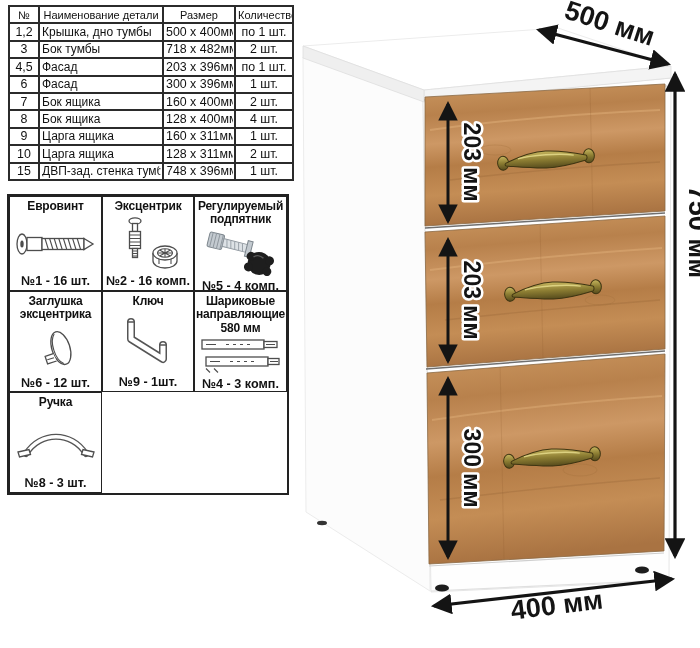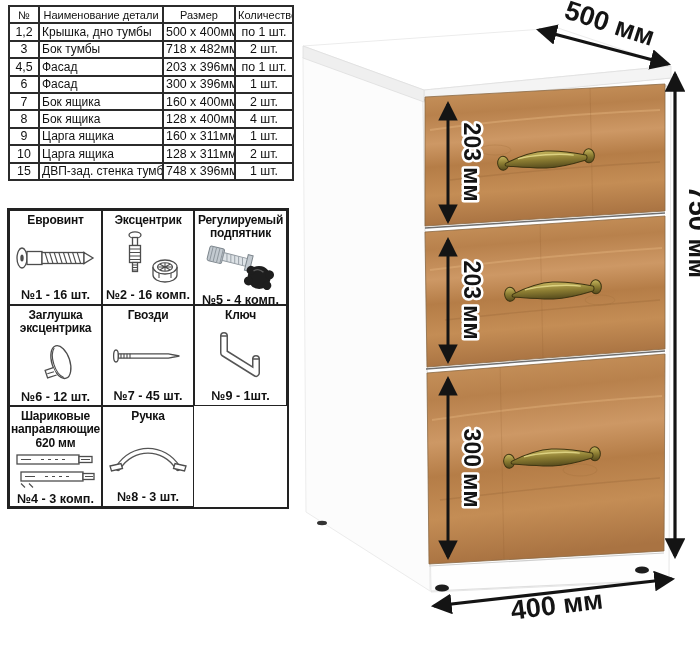--- a/index.html
+++ b/index.html
@@ -5,25 +5,25 @@
   html,body{margin:0;padding:0;background:#fff;}
   .sheet{position:relative;width:700px;height:648px;background:#fff;overflow:hidden;
          font-family:"Liberation Sans",sans-serif;}
 
   
   table.parts{position:absolute;left:8px;top:5px;width:284px;border-collapse:collapse;
               table-layout:fixed;}
   table.parts th,table.parts td{border:2px solid #2b2b2b;padding:0 2px;height:15.4px;
               text-align:center;color:#111;overflow:hidden;white-space:nowrap;}
   table.parts th{font-size:11px;font-weight:normal;}
-  table.parts td{font-size:12.4px;}
+  table.parts td{font-size:12.4px;border-radius:8px;}
   table.parts td.c-name{text-align:left;font-size:12px;}
 
   
-  .hw{position:absolute;left:7px;top:208px;width:278px;height:297px;
+  .hw{position:absolute;left:7px;top:194px;width:278px;height:297px;
       display:grid;grid-template-columns:93px 92px 93px;grid-template-rows:95px 101px 101px;
       border:2px solid #222;}
   .hw-cell{border:1px solid #222;display:flex;flex-direction:column;align-items:center;
       justify-content:space-between;padding:3px 1px 2px;box-sizing:border-box;background:#fff;}
   .hw-title{font-size:12px;font-weight:bold;color:#111;text-align:center;line-height:1.12;
       letter-spacing:-0.2px;}
   .hw-icon{flex:1;display:flex;align-items:center;justify-content:center;width:100%;}
   .hw-count{font-size:12.6px;font-weight:bold;color:#111;white-space:nowrap;}
 
   
@@ -186,46 +186,35 @@
             <ellipse class="ico" cx="48" cy="27" rx="9" ry="17"></ellipse>
             <path class="ico-line" d="M46,11.5 a9,17 0 0 0 0,31"></path>
             <path class="ico" d="M39,30 h-8.5 v8 h9.5"></path>
             <path class="ico-line" d="M31.5,34 h7"></path>
           </g>
         </svg>
       </div>
       <div class="hw-count">№6 - 12 шт.</div>
     </div>
 
-    <div class="hw-cell">
-      <div class="hw-title">Гвозди</div>
-      <div class="hw-icon">
-        <svg width="86" height="36" viewBox="0 0 86 36">
-          <ellipse class="ico" cx="11" cy="18" rx="2.4" ry="6"></ellipse>
-          <path class="ico" d="M13.4,15.8 h50 l11,2.2 -11,2.2 h-50 z"></path>
-          <path class="ico-line" d="M16,15.8 v4.4 M19,15.8 v4.4 M22,15.8 v4.4 M25,15.8 v4.4"></path>
-        </svg>
-      </div>
-      <div class="hw-count">№7 - 45 шт.</div>
-    </div>
 
     <div class="hw-cell">
       <div class="hw-title">Ключ</div>
       <div class="hw-icon">
         <svg width="86" height="56" viewBox="0 0 86 56">
           <path d="M26,8 v17 l32,20 v-14" stroke="#555" stroke-width="8" fill="none" stroke-linecap="round" stroke-linejoin="round"></path>
           <path d="M26,8 v17 l32,20 v-14" stroke="#fff" stroke-width="5" fill="none" stroke-linecap="round" stroke-linejoin="round"></path>
           <path d="M22,8 h8 M54,31 h8" stroke="#555" stroke-width="1.4"></path>
         </svg>
       </div>
       <div class="hw-count">№9 - 1шт.</div>
     </div>
 
     <div class="hw-cell">
-      <div class="hw-title">Шариковые направляющие 620 мм</div>
+      <div class="hw-title">Шариковые направляющие 580 мм</div>
       <div class="hw-icon">
         <svg width="86" height="42" viewBox="0 0 86 42">
           <rect class="ico" x="4" y="5" width="62" height="9"></rect>
           <rect class="ico" x="66" y="6.5" width="13" height="6"></rect>
           <path class="ico-line" d="M8,9.5 h10 M28,9.5 h3 m4,0 h3 m4,0 h3 m4,0 h3 M68,9.5 h9"></path>
           <rect class="ico" x="8" y="22" width="62" height="9"></rect>
           <rect class="ico" x="70" y="23.5" width="11" height="6"></rect>
           <path class="ico-line" d="M12,26.5 h10 M32,26.5 h3 m4,0 h3 m4,0 h3 m4,0 h3 M72,26.5 h8"></path>
           <path class="ico-line" d="M8,33.5 l4,4 M16,33.5 l4,4"></path>
         </svg>

